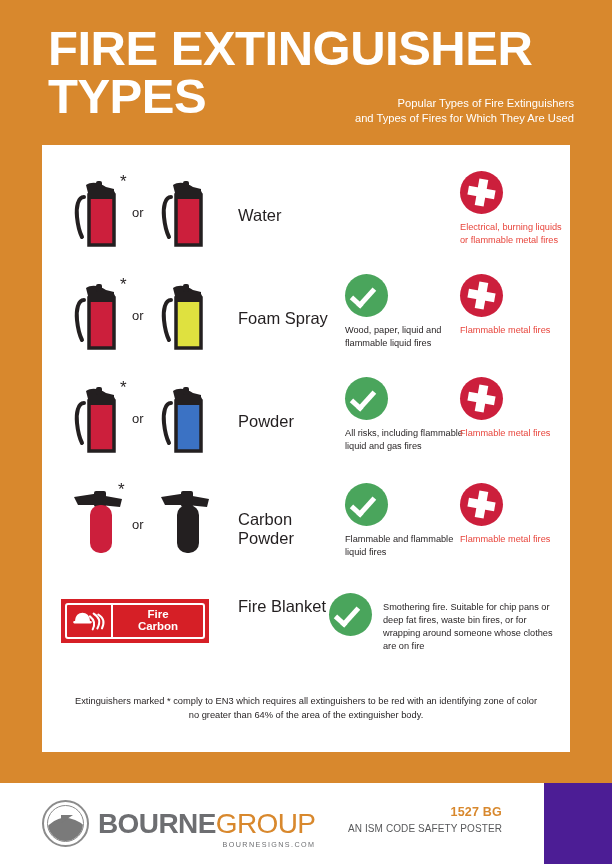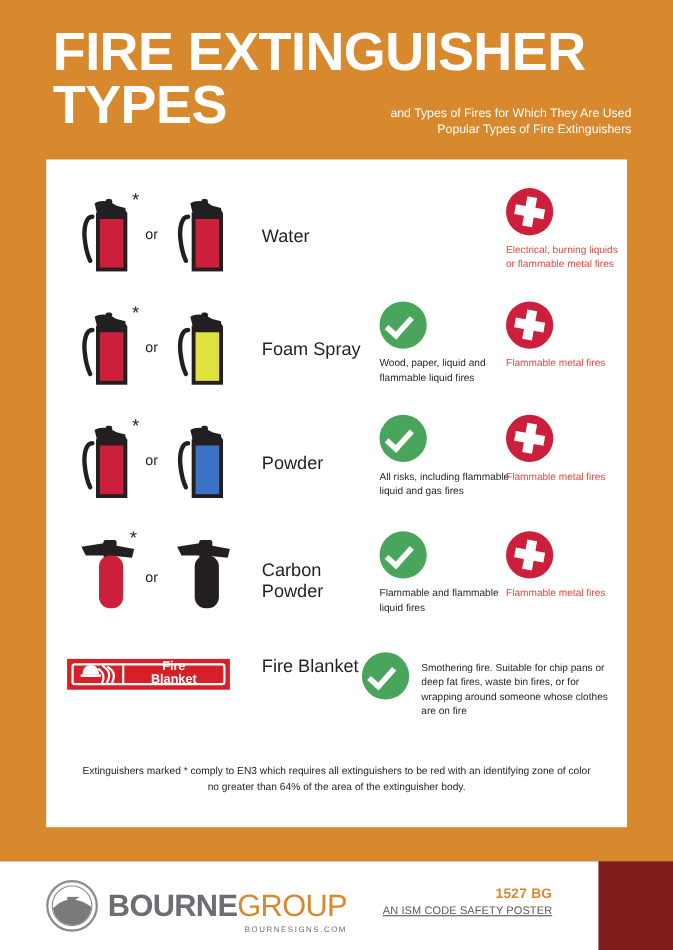--- a/index.html
+++ b/index.html
@@ -11,21 +11,21 @@
     height: 864px;
     background: #ffffff;
     font-family: "Liberation Sans", sans-serif;
     overflow: hidden;
   }
 
   .poster {
     position: relative;
     width: 612px;
     height: 864px;
-    background: #7f1d1d;
+    background: #4c1d95;
   }
 
   
   .orange-panel {
     position: absolute;
     left: 0;
     top: 0;
     width: 612px;
     height: 783px;
     background: #d8882d;
@@ -188,21 +188,21 @@
     color: #231f20;
   }
   .desc.danger { color: #e8453c; }
 
   
   .blanket-sign {
     position: absolute;
     left: 19px;
     top: 10px;
     width: 148px;
-    height: 28px;
+    height: 44px;
     background: #d61f26;
     padding: 4px;
     box-sizing: border-box;
   }
   .blanket-inner {
     width: 100%;
     height: 100%;
     border: 2px solid #ffffff;
     border-radius: 3px;
     box-sizing: border-box;
@@ -349,35 +349,34 @@
     font-size: 12.5px;
     font-weight: bold;
     color: #d8882d;
     letter-spacing: 0.2px;
   }
   .poster-sub {
     margin-top: 4px;
     font-size: 10px;
     color: #58595b;
     letter-spacing: 0.1px;
-    text-decoration: underline;
   }
 </style>
 </head>
 <body>
 
 <div class="poster">
 
   <div class="orange-panel"></div>
 
   <div class="header">
     <div class="title">FIRE EXTINGUISHER TYPES</div>
     <div class="subtitle">
+      <span>Popular Types of Fire Extinguishers</span>
       <span>and Types of Fires for Which They Are Used</span>
-      <span>Popular Types of Fire Extinguishers</span>
     </div>
   </div>
 
   <div class="card">
 
     <div class="row row-0">
       <div class="ext-col">
         <div class="ext-slot left">
           <svg viewBox="0 0 62 82" width="62" height="82">
             <path d="M14 26 C8 26 6 36 7 46 C8 56 10 62 12 66" stroke="#231f20" stroke-width="4" fill="none" stroke-linecap="round"></path>
@@ -513,21 +512,21 @@
             <svg viewBox="0 0 40 28" width="38" height="26">
               <path d="M5 14 C5 8 9 5 13 5 C17 5 21 8 21 14 Z" fill="#ffffff"></path>
               <rect x="3" y="14" width="20" height="2.6" rx="1.2" fill="#ffffff"></rect>
               <path d="M25 6 C31 10 33 14 29 22" stroke="#ffffff" stroke-width="2.2" fill="none" stroke-linecap="round"></path>
               <path d="M30 7 C36 11 37 15 34 22" stroke="#ffffff" stroke-width="2.2" fill="none" stroke-linecap="round"></path>
               <path d="M21 9 C26 13 27 17 24 23" stroke="#ffffff" stroke-width="2.2" fill="none" stroke-linecap="round"></path>
             </svg>
           </div>
           <div class="blanket-text">
             <span>Fire</span>
-            <span>Blanket</span>
+            <span>Carbon</span>
           </div>
         </div>
       </div>
       <div class="blanket-type-name">Fire Blanket</div>
       <div class="blanket-yes">
         <div class="badge green"></div>
         <div class="desc">Smothering fire.  Suitable for chip pans or deep fat fires, waste bin fires, or for wrapping around someone whose clothes are on fire</div>
       </div>
     </div>
 

